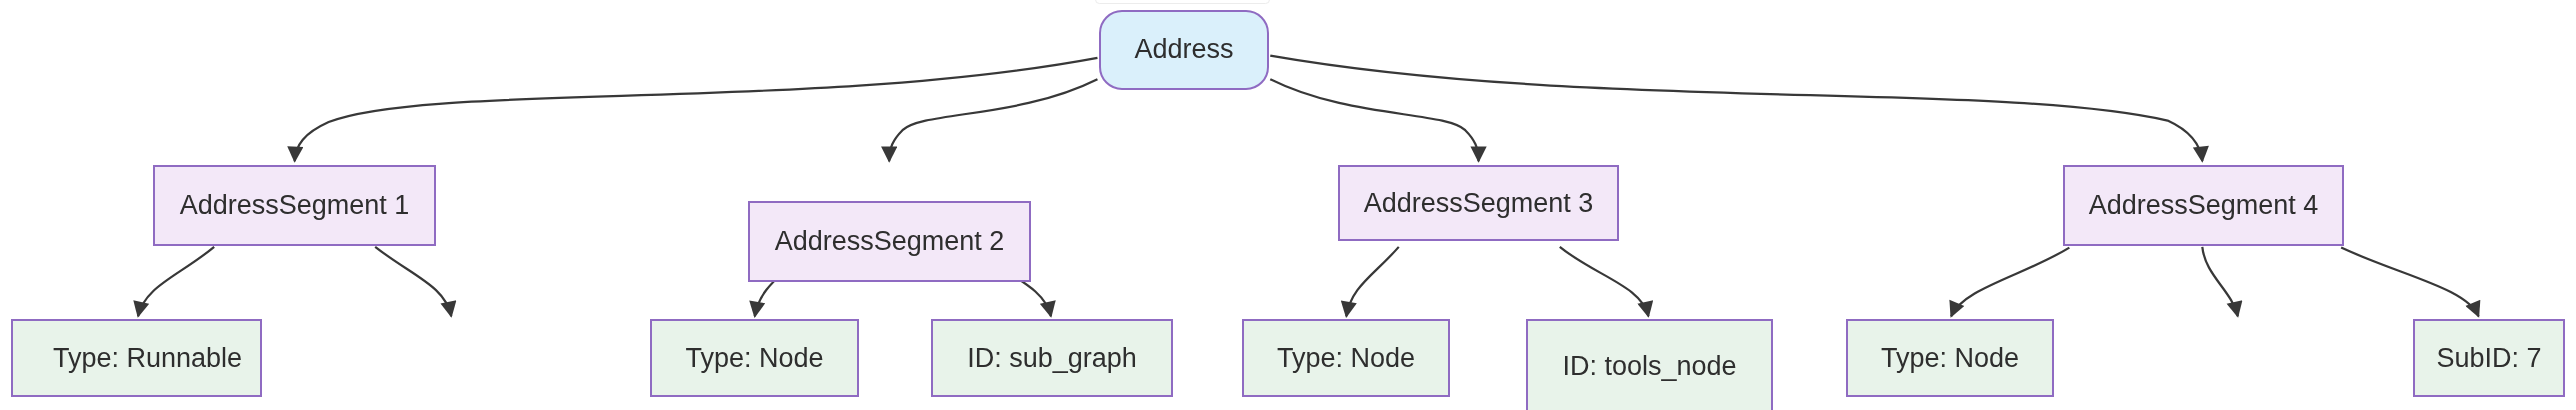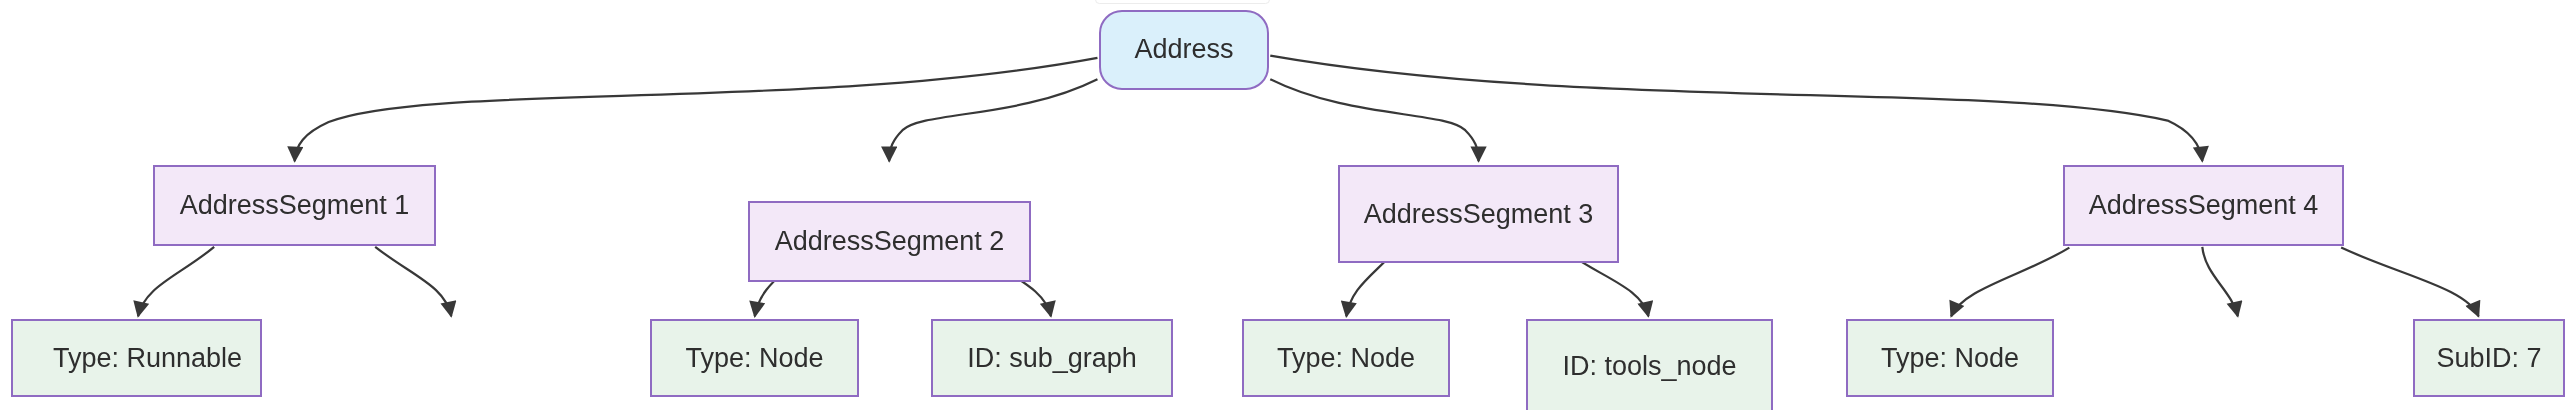--- a/index.html
+++ b/index.html
@@ -58,21 +58,21 @@
     background: #ffffff;
     border: 1.5px solid #ececec;
     border-radius: 4.4px;
   }
 
   
   #n-root  { left: 1099px; top: 9.6px;  width: 170px; height: 80px; }
 
   #n-seg1  { left: 153px;  top: 165px; width: 283px; height: 81px; }
   #n-seg2  { left: 748px; top: 165px; width: 283px; height: 81px; margin-top: 36px; }
-  #n-seg3  { left: 1338px; top: 165px; width: 281px; height: 98px; }
+  #n-seg3  { left: 1338px; top: 165px; width: 281px; height: 76px; }
   #n-seg4  { left: 2063px; top: 165px; width: 281px; height: 81px; }
 
   #n-l1 { left: 11px;   top: 319px; width: 251px; height: 78px; padding-left: 22px; }
   #n-l2 { left: 336px;  top: 319px; width: 231px; height: 78px; }
   #n-l3 { left: 650px;  top: 319px; width: 209px; height: 78px; }
   #n-l4 { left: 931px; top: 319px; width: 242px; height: 78px; }
   #n-l5 { left: 1242px; top: 319px; width: 208px; height: 78px; }
   #n-l6 { left: 1526px; top: 319px; width: 247px; height: 94px; }
   #n-l7 { left: 1846px; top: 319px; width: 208px; height: 78px; }
   #n-l8 { left: 2120px; top: 319px; width: 239px; height: 78px; }

